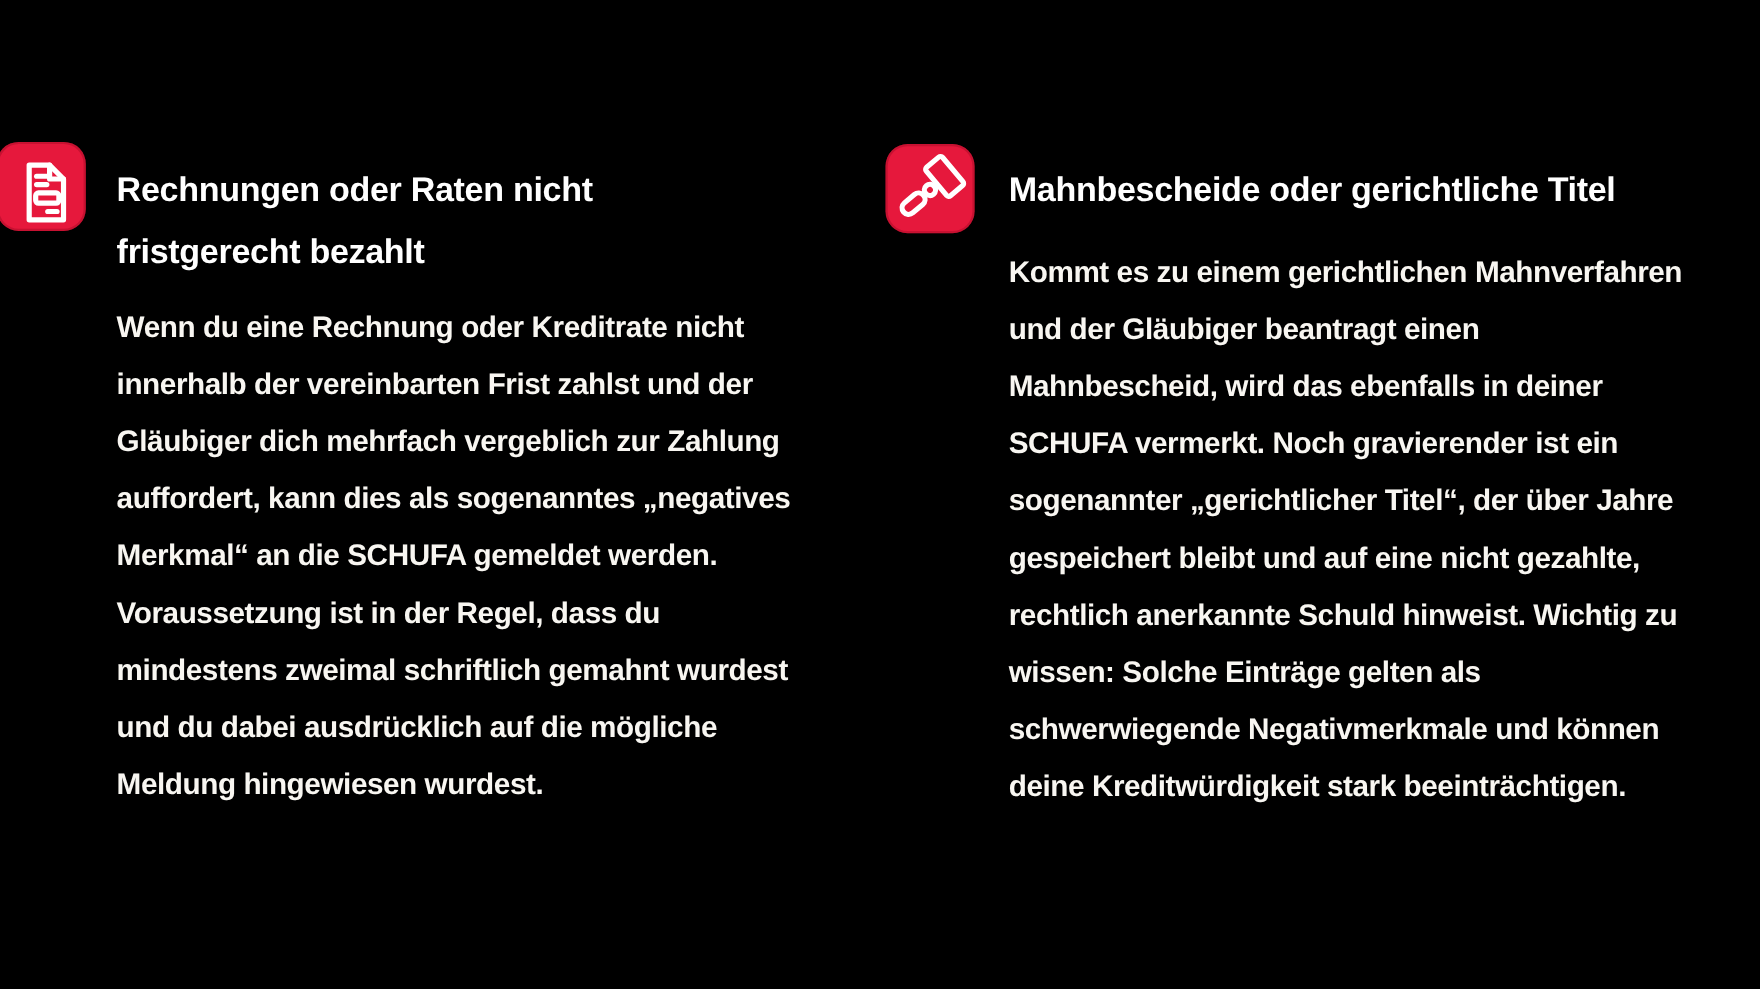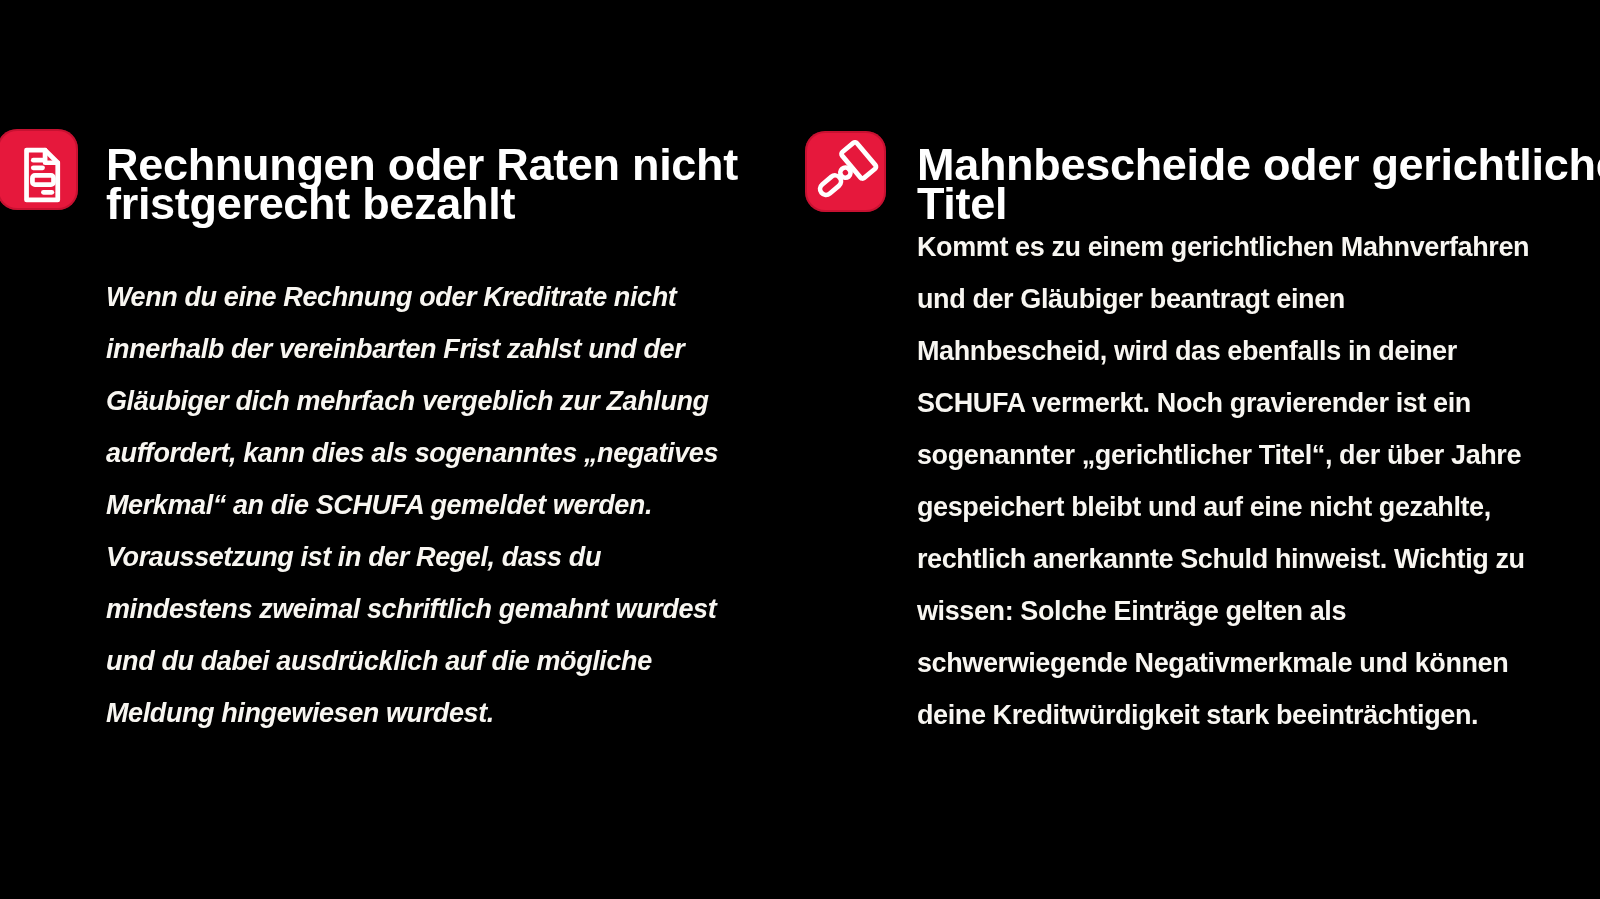--- a/index.html
+++ b/index.html
@@ -16,42 +16,42 @@
     background:#E6183C;
     border-radius:20px;
     box-shadow:inset 0 0 0 2px rgba(140,5,30,.35);
     display:flex;align-items:center;justify-content:center;
   }
   .icon-tile svg{display:block;}
   .feature-title{
     position:absolute;
     margin:0;
     color:#FFFFFF;
-    font-size:45px;
+    font-size:31px;
     font-weight:700;
-    line-height:39px;
+    line-height:56px;
     letter-spacing:-0.3px;
     white-space:pre-line;
     width:720px;
   }
   .feature-body{
     position:absolute;
     margin:0;
     color:#F8F6F1;
     font-size:27px;
     font-weight:700;
     line-height:52px;
     letter-spacing:-0.4px;
     white-space:pre-line;
     width:720px;
   }
   
   .f1-icon{left:-3px;top:129px;}
   .f1-title{left:106px;top:145px;}
-  .f1-body{left:106px;top:271px;font-style:italic;}
+  .f1-body{left:106px;top:271px;}
   
   .f2-icon{left:805px;top:131px;}
   .f2-title{left:917px;top:145px;}
   .f2-body{left:917px;top:221px;}
 </style>
 </head>
 <body>
 
 <div class="stage">
 

